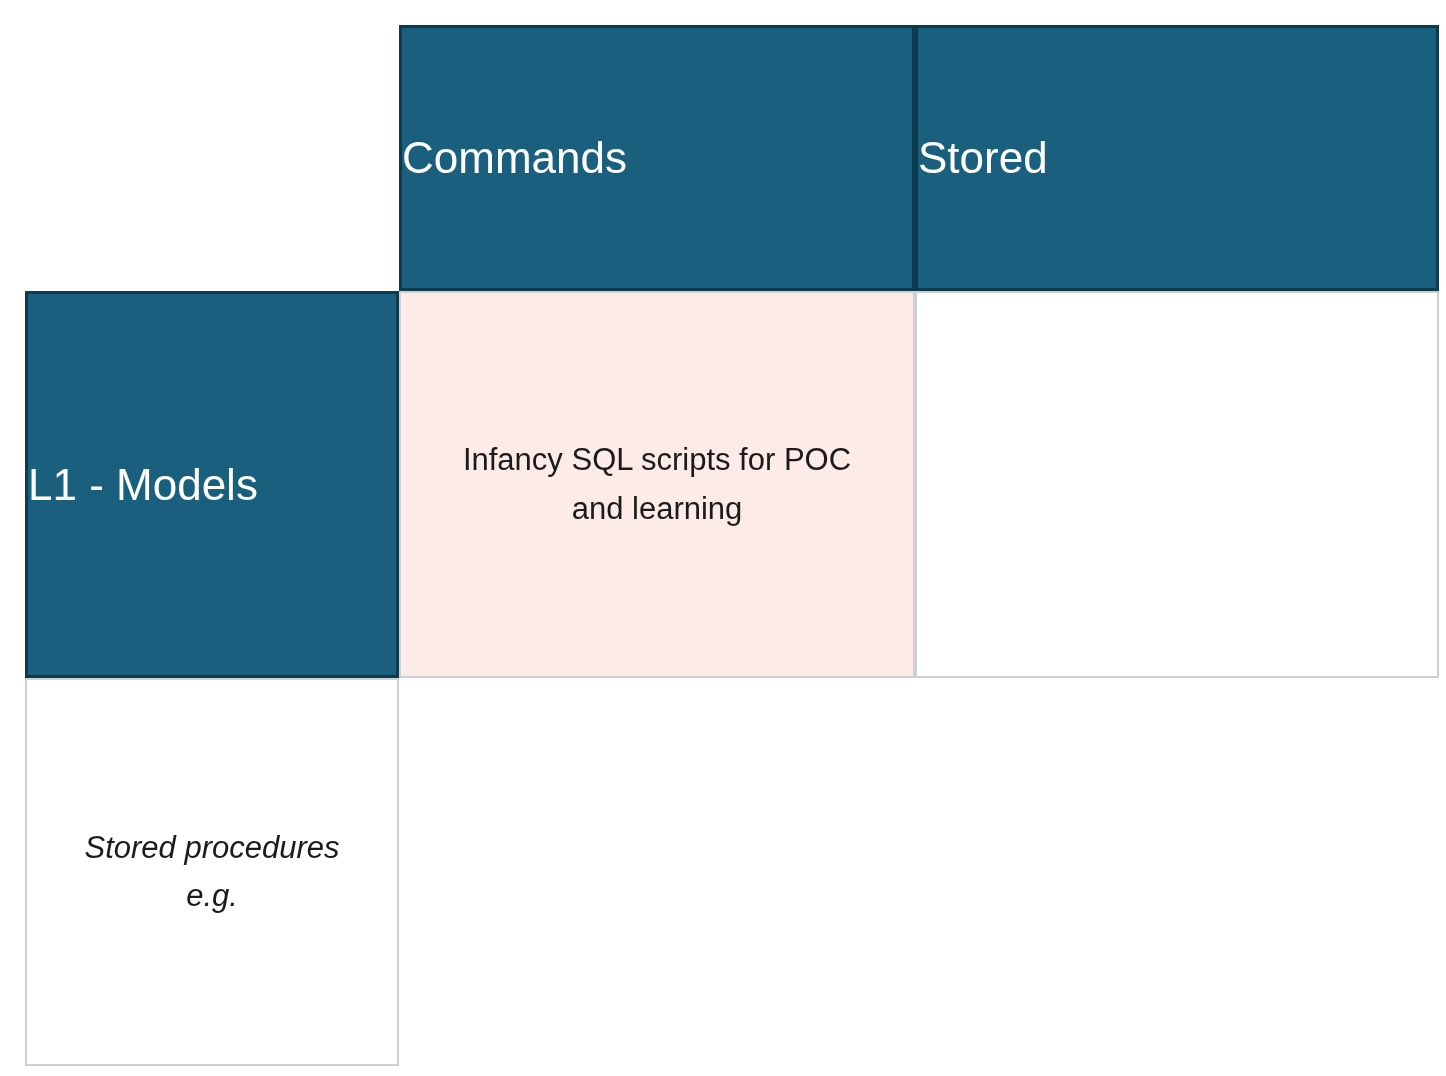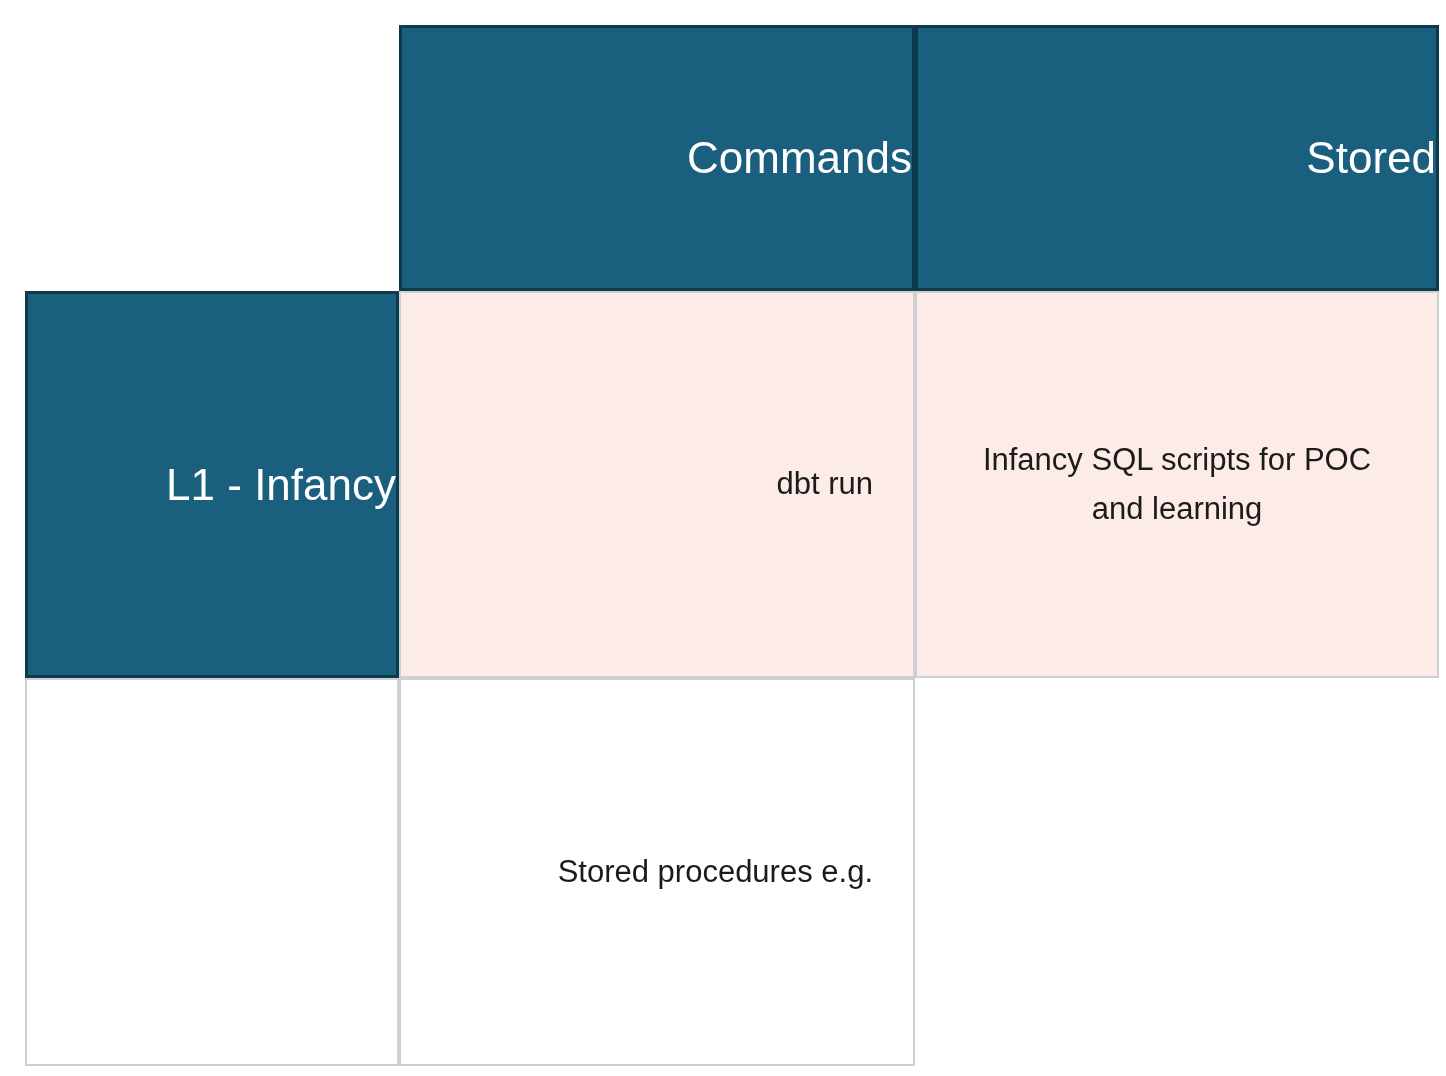--- a/index.html
+++ b/index.html
@@ -28,21 +28,21 @@
     position: absolute;
     left: 25px; top: 25px;
     width: 1414px; height: 1041px;
     display: grid;
     grid-template-columns: 374px 516px 524px;
     grid-template-rows: 266px 387px 388px;
   }
   .cell {
     display: flex;
     align-items: center;
-    justify-content: flex-end;
+    justify-content: flex-start;
     text-align: center;
     overflow: hidden;
   }
   .cell-corner {
     background: var(--page-bg);
     border: none;
   }
   .cell-header {
     background: var(--header-bg);
     border: 3px solid var(--header-border);
@@ -51,45 +51,42 @@
     font-weight: 400;
   }
   .cell-body {
     border: 2px solid var(--cell-border);
     color: var(--cell-text);
     font-size: 31px;
     line-height: 1.55;
     padding: 10px 40px;
   }
   .row-highlight { background: var(--row-highlight-bg); }
-  .row-plain { background: var(--row-plain-bg); }
+  .row-plain { background: var(--row-plain-bg); font-style: italic; }
 </style>
 </head>
 <body>
 
 <div class="canvas">
   <div class="grid">
 
     <div class="cell cell-corner"></div>
 
     <div class="cell cell-header">
       <span>Commands</span>
     </div>
 
     <div class="cell cell-header">
       <span>Stored</span>
     </div>
 
     <div class="cell cell-header">
-      <span>L1 - Infancy</span>
+      <span>L1 - Models</span>
     </div>
 
-    <div class="cell cell-body row-highlight">
-      <span>dbt run</span>
-    </div>
 
     <div class="cell cell-body row-highlight">
       <span>Infancy SQL scripts for POC and learning</span>
     </div>
 
 
     <div class="cell cell-body row-plain">
       <span></span>
     </div>
 

